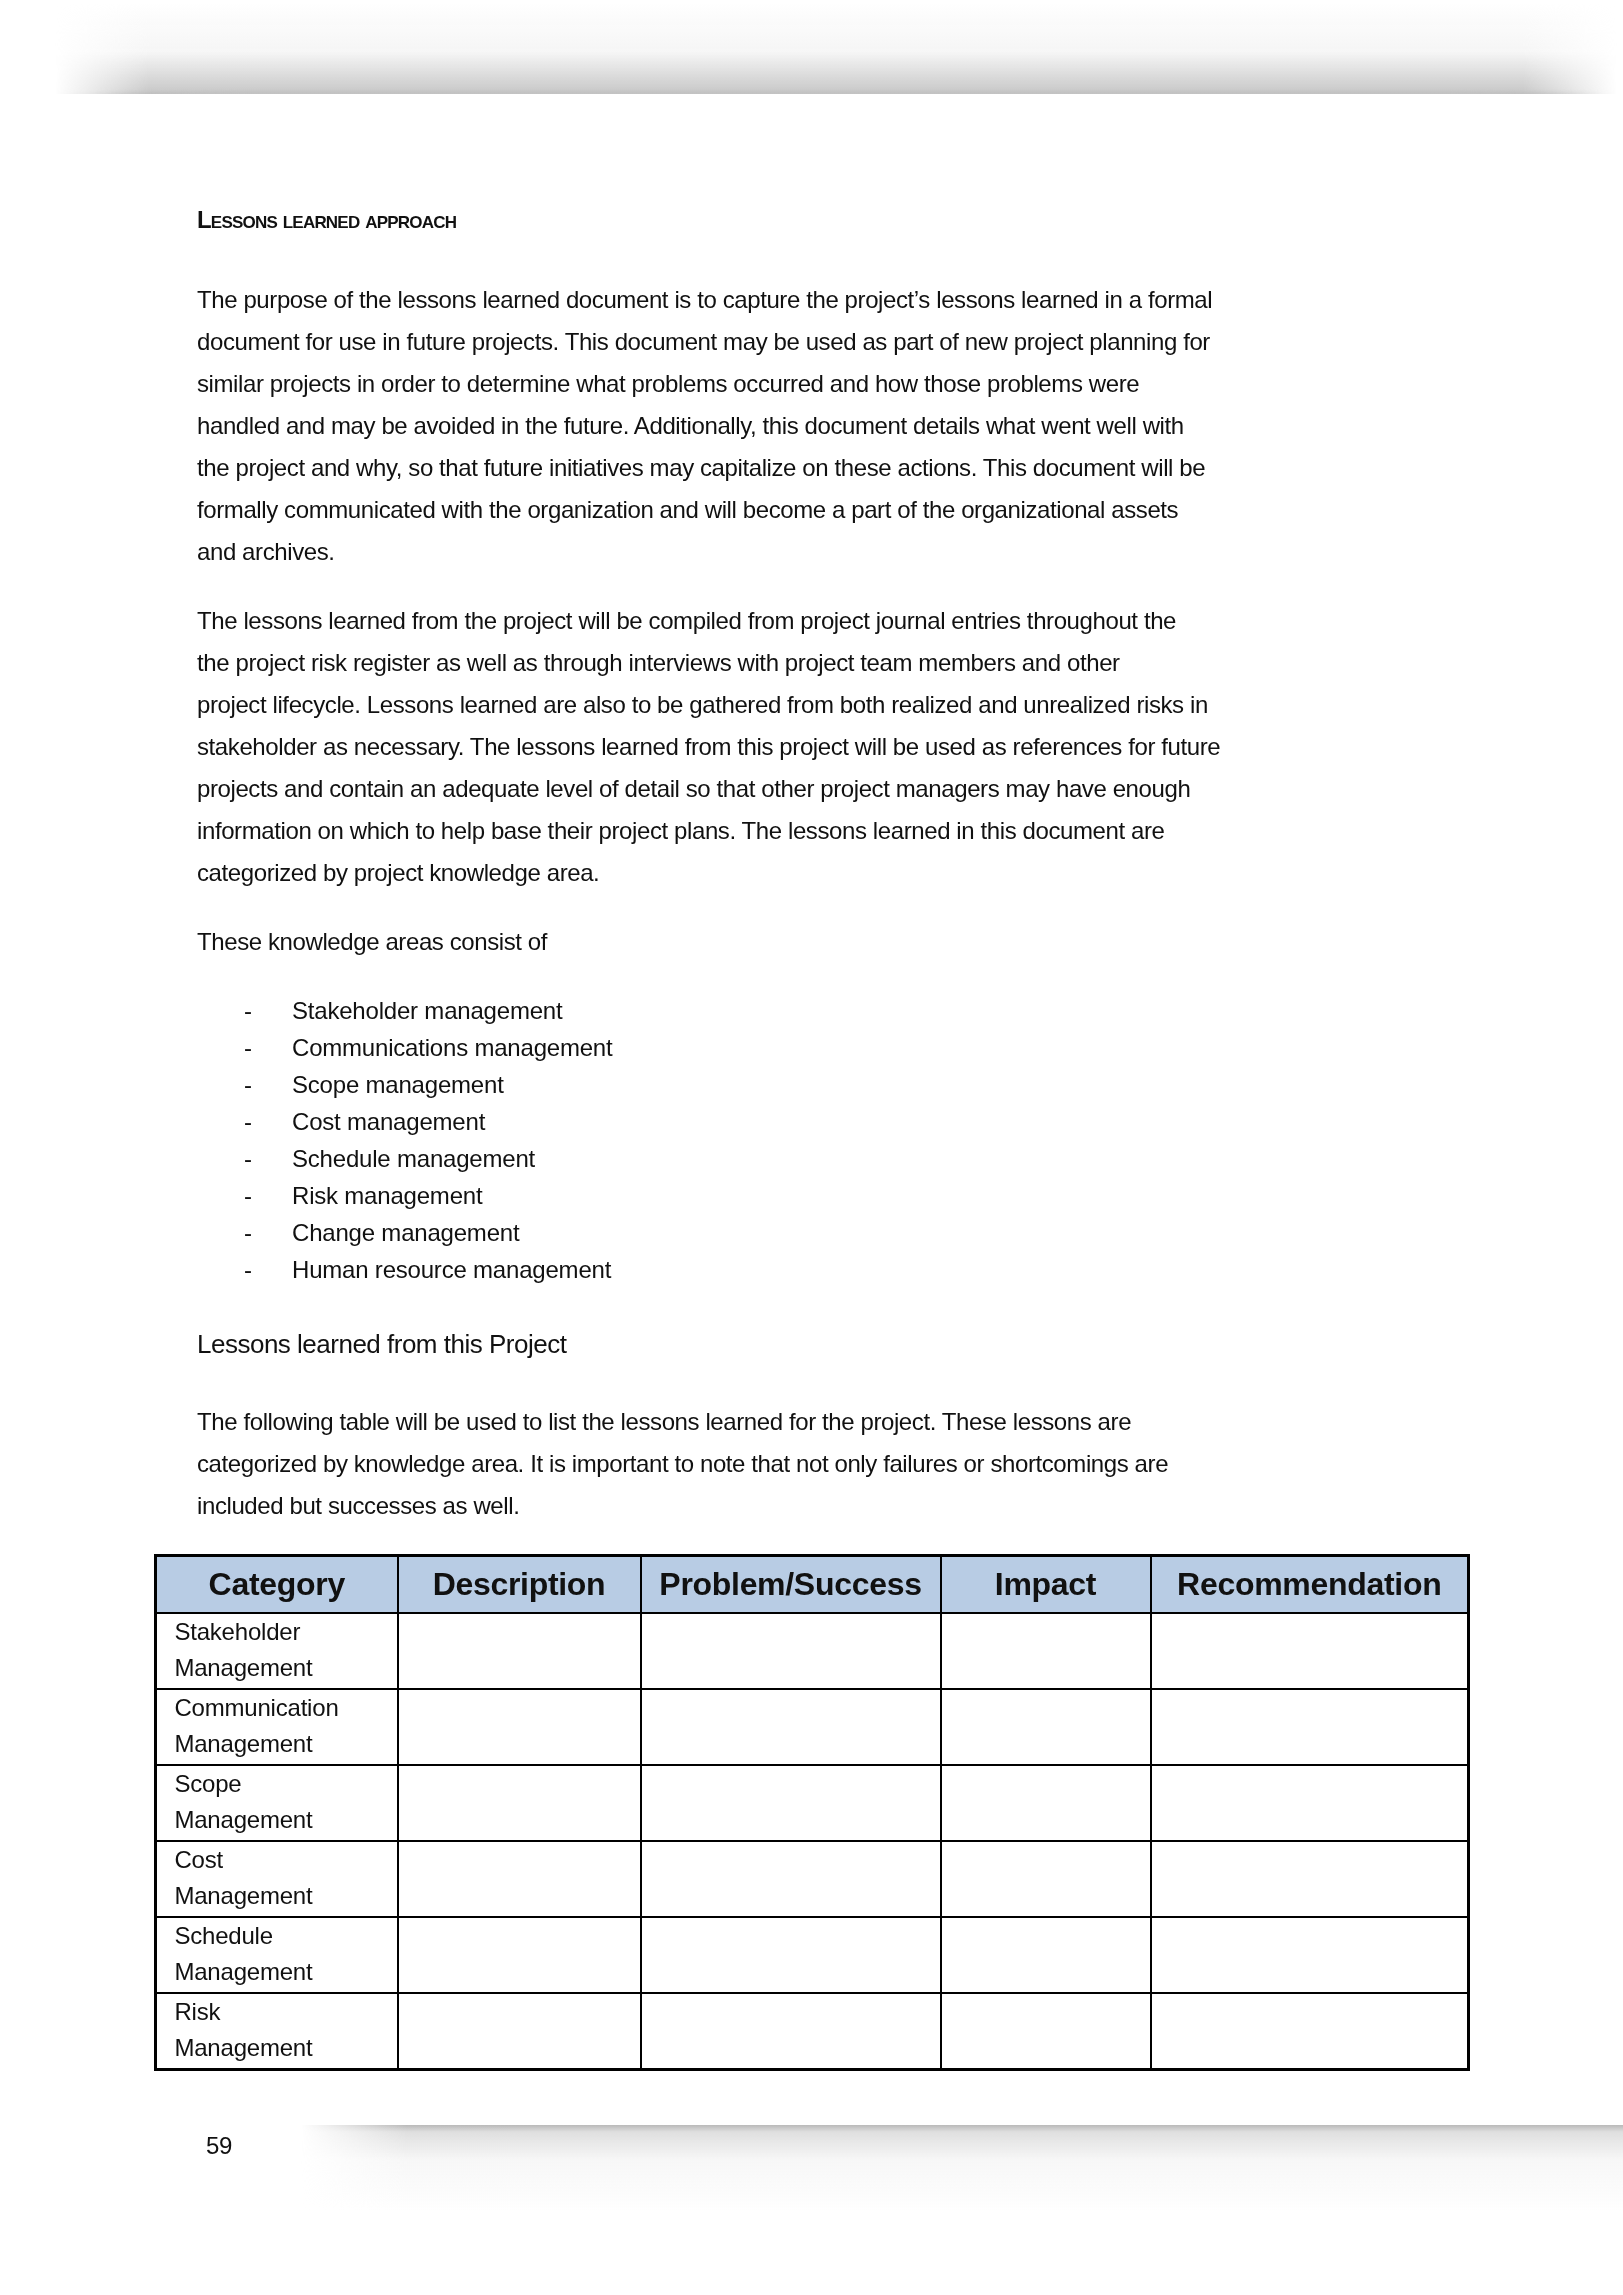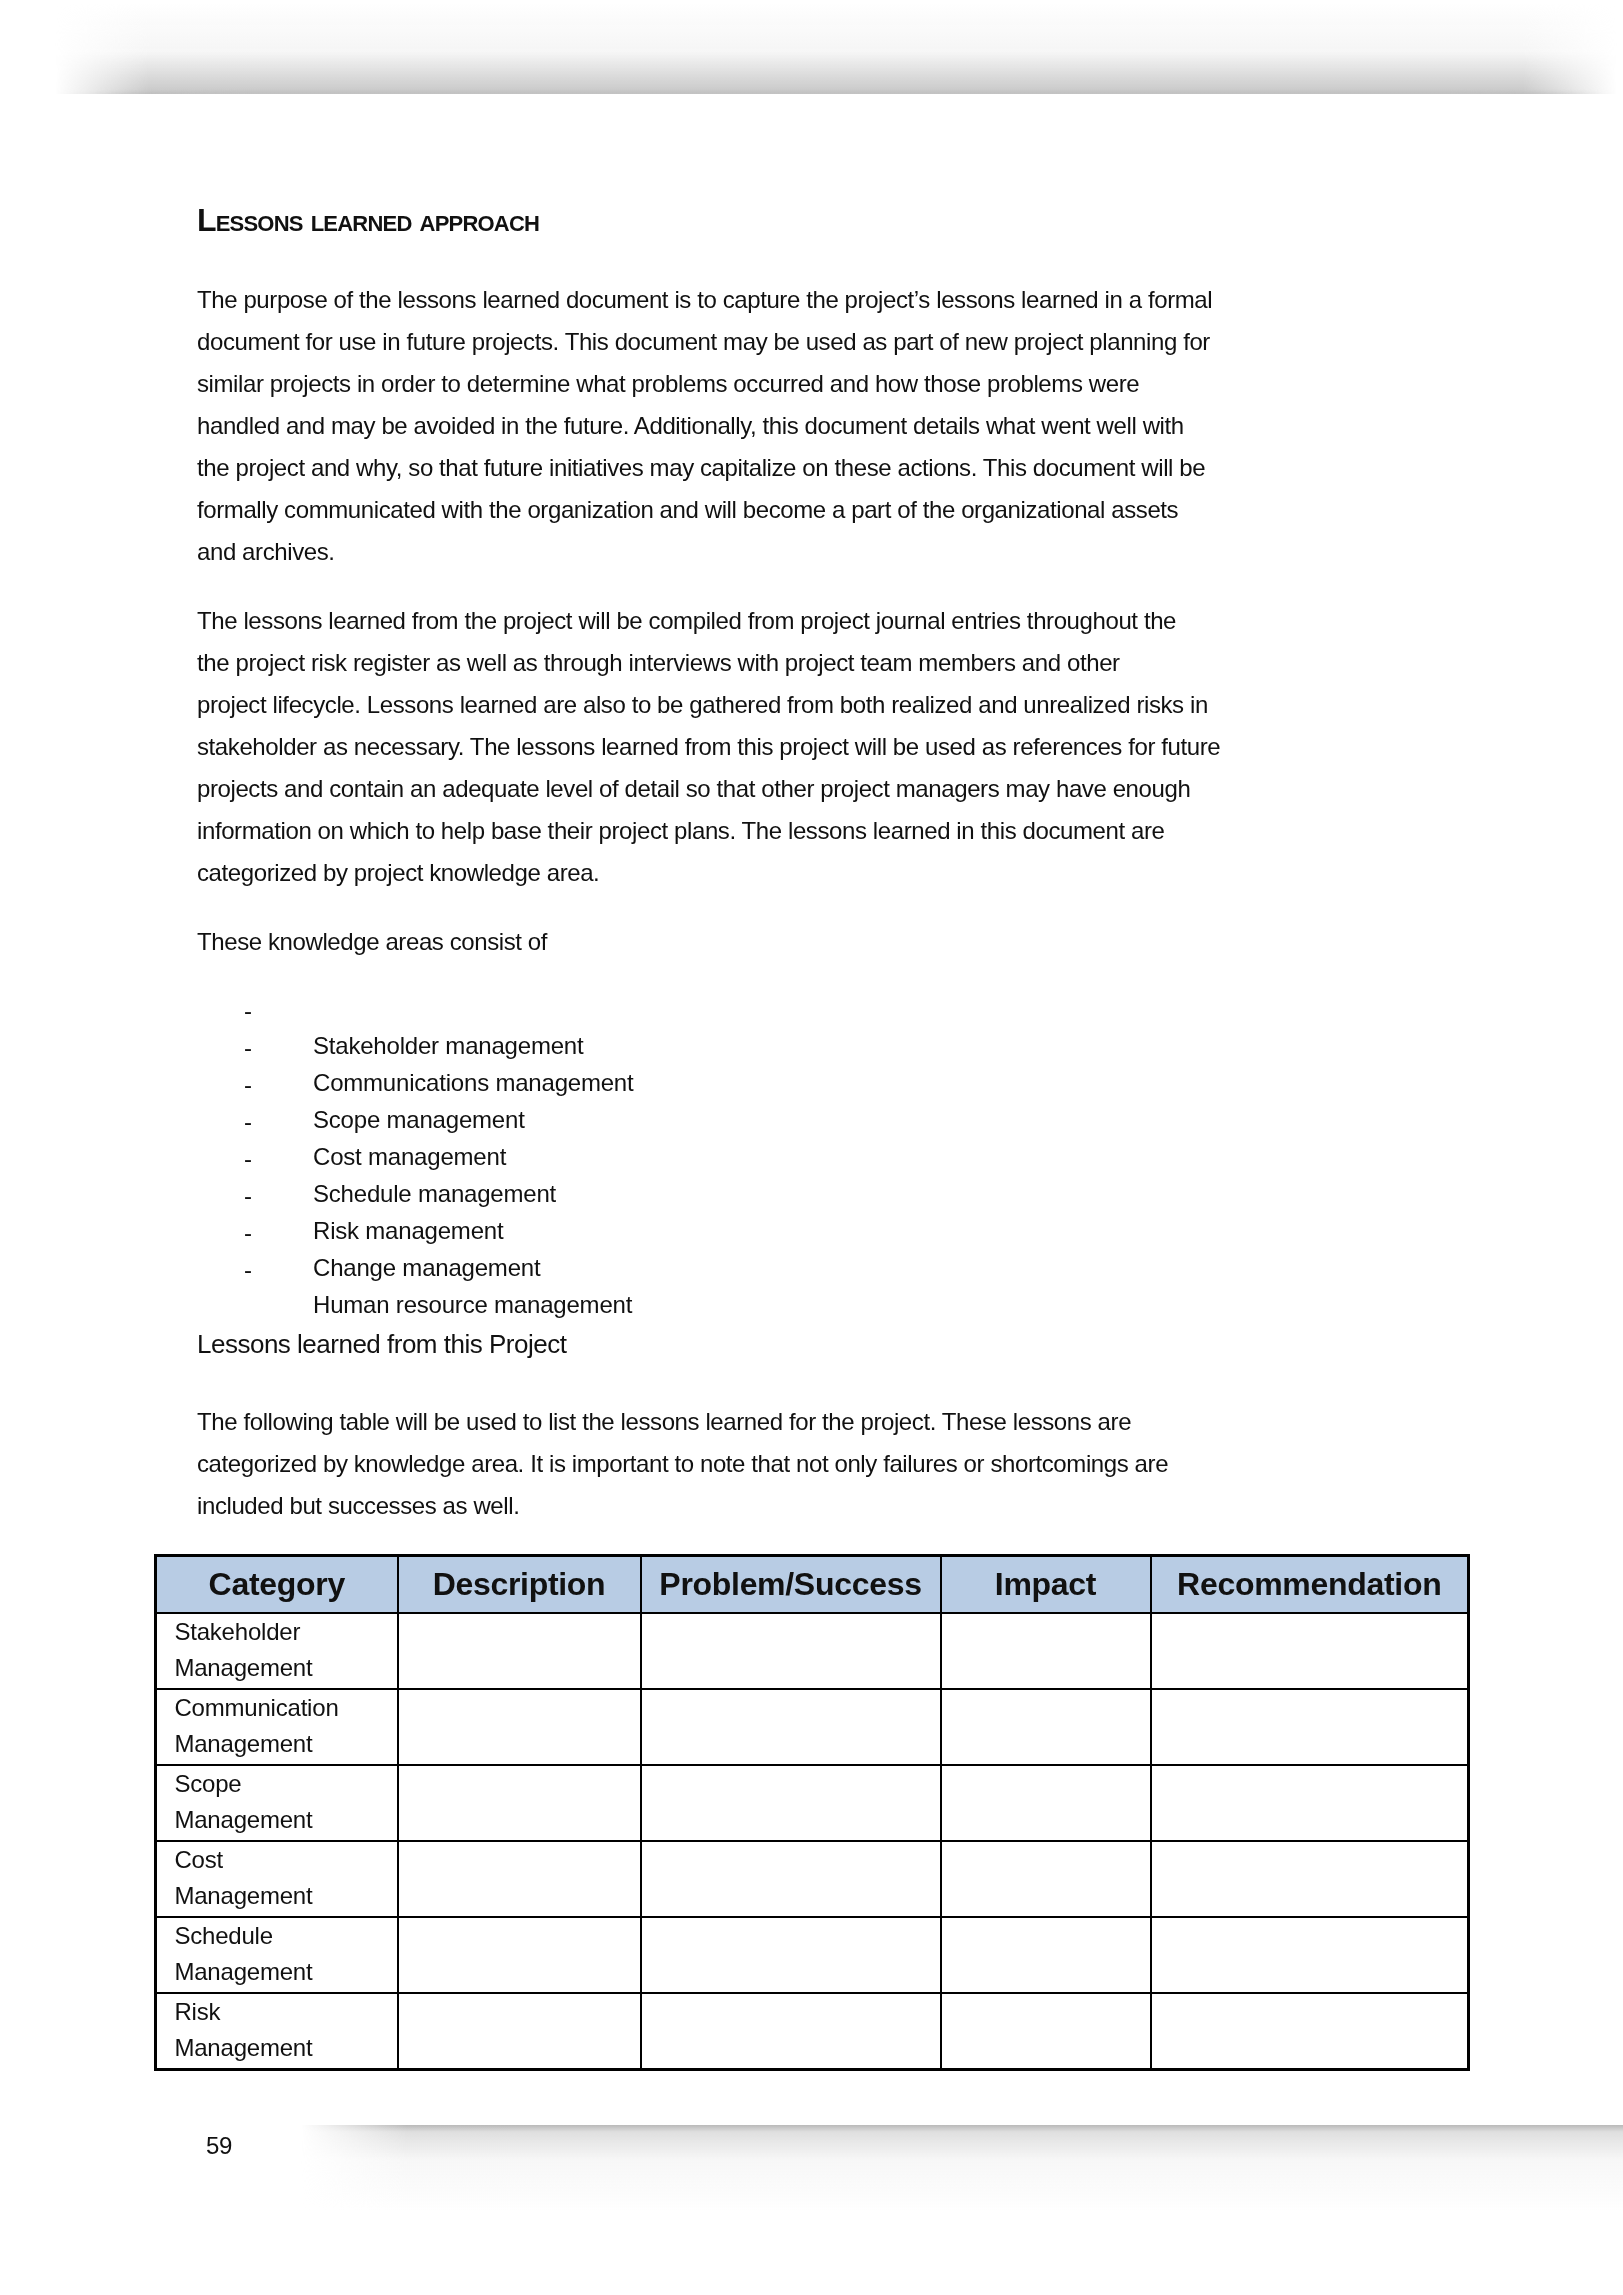--- a/index.html
+++ b/index.html
@@ -22,37 +22,37 @@
     mask-image: linear-gradient(to right, transparent 0%, #000 10%, #000 90%, transparent 100%);
   }
   .shadow-bottom {
     position: absolute; left: 301px; top: 2125px; width: 1322px; height: 87px;
     background: linear-gradient(to bottom, rgba(185,185,185,1) 0%, rgba(215,215,215,0.8) 8%, rgba(240,240,240,0.55) 40%, rgba(255,255,255,0) 100%);
     -webkit-mask-image: linear-gradient(to right, transparent 0%, #000 8%, #000 100%);
     mask-image: linear-gradient(to right, transparent 0%, #000 8%, #000 100%);
   }
   .heading {
     position: absolute; left: 197px; top: 201px;
-    font-size: 32px; font-weight: bold; font-variant: small-caps;
+    font-size: 24px; font-weight: bold; font-variant: small-caps;
     letter-spacing: -0.8px; white-space: nowrap; line-height: 38px;
   }
   .para {
     position: absolute; left: 197px;
     font-size: 24px; letter-spacing: -0.4px; line-height: 42px;
     white-space: nowrap;
   }
   .para .line { display: block; height: 42px; }
   .lead {
     position: absolute; left: 197px;
     font-size: 24px; letter-spacing: -0.4px; line-height: 42px; white-space: nowrap;
   }
   .klist { position: absolute; left: 0; top: 992px; width: 793px; }
   .klist .item { position: relative; height: 37px; line-height: 37px; font-size: 24px; letter-spacing: -0.2px; white-space: nowrap; }
   .klist .dash { position: absolute; left: 244px; }
-  .klist .text { position: absolute; left: 313px; margin-top: 35px; }
+  .klist .text { position: absolute; left: 292px; }
   .subheading {
     position: absolute; left: 197px; top: 1327px;
     font-size: 26px; font-weight: normal; letter-spacing: -0.5px; white-space: nowrap; line-height: 35px;
   }
   table.lessons {
     position: absolute; left: 154px; top: 1554px;
     width: 1313px; border-collapse: collapse;
     border: 3.2px solid #000;
     table-layout: fixed;
   }

